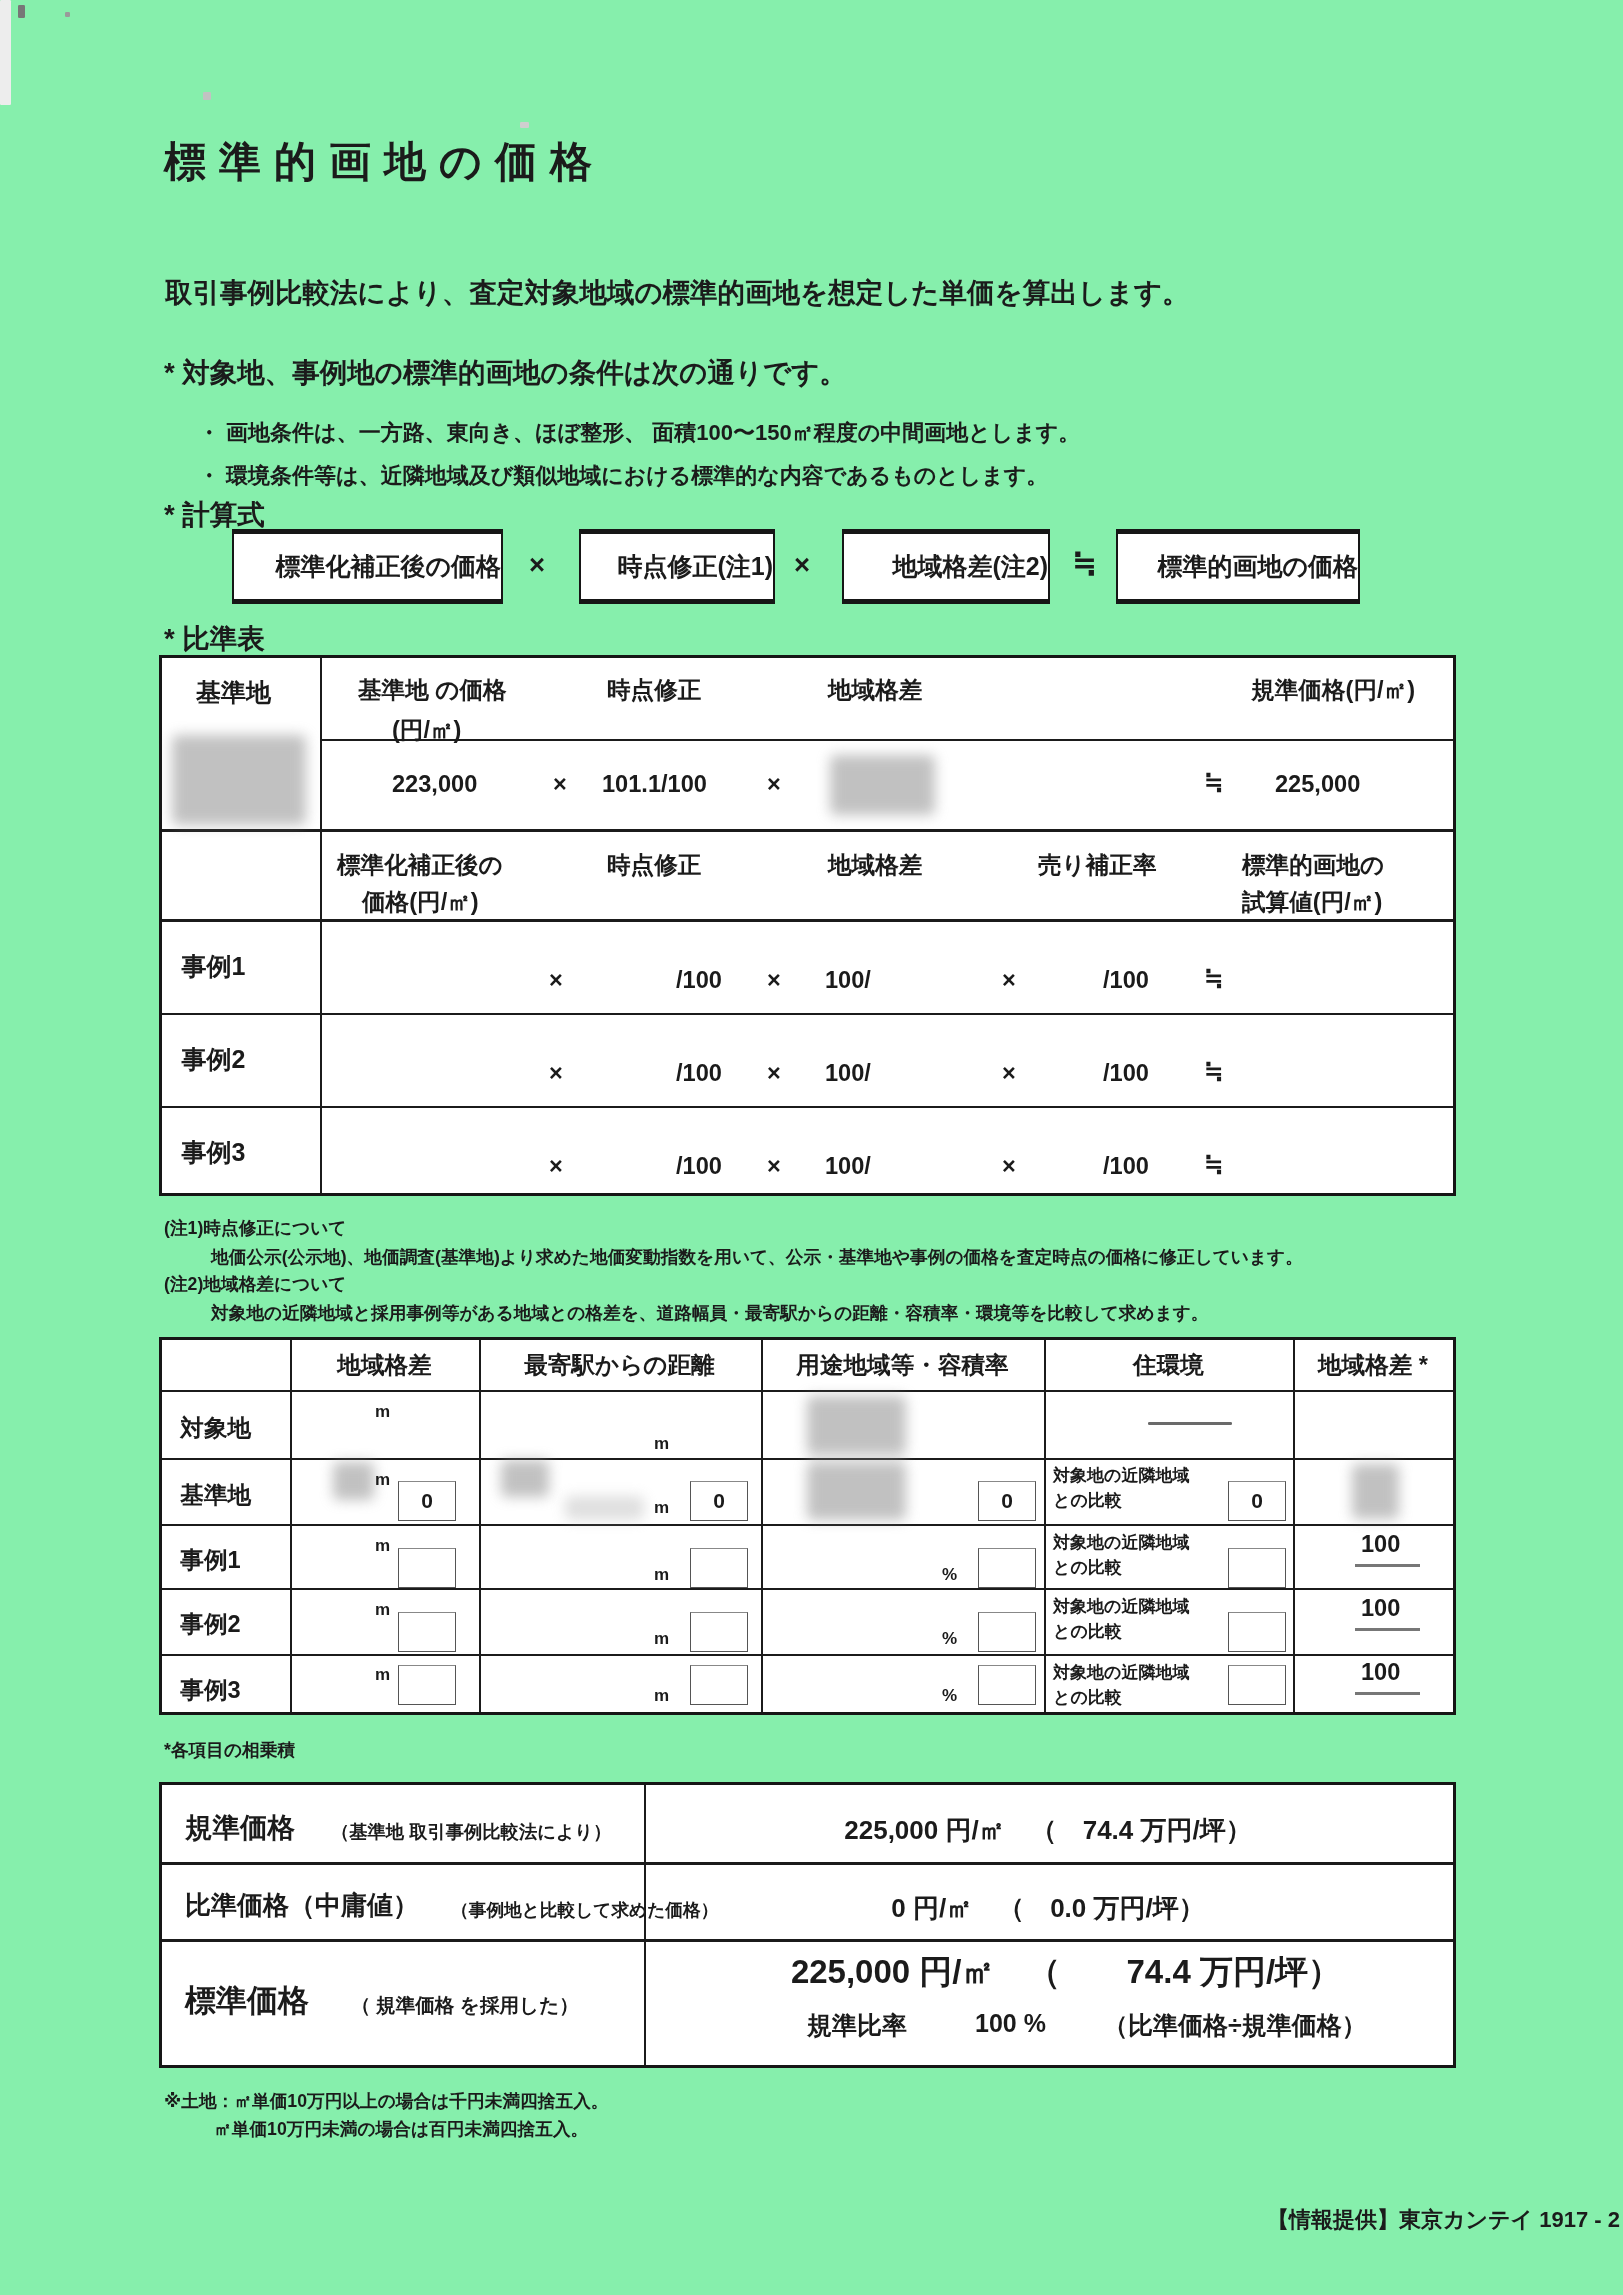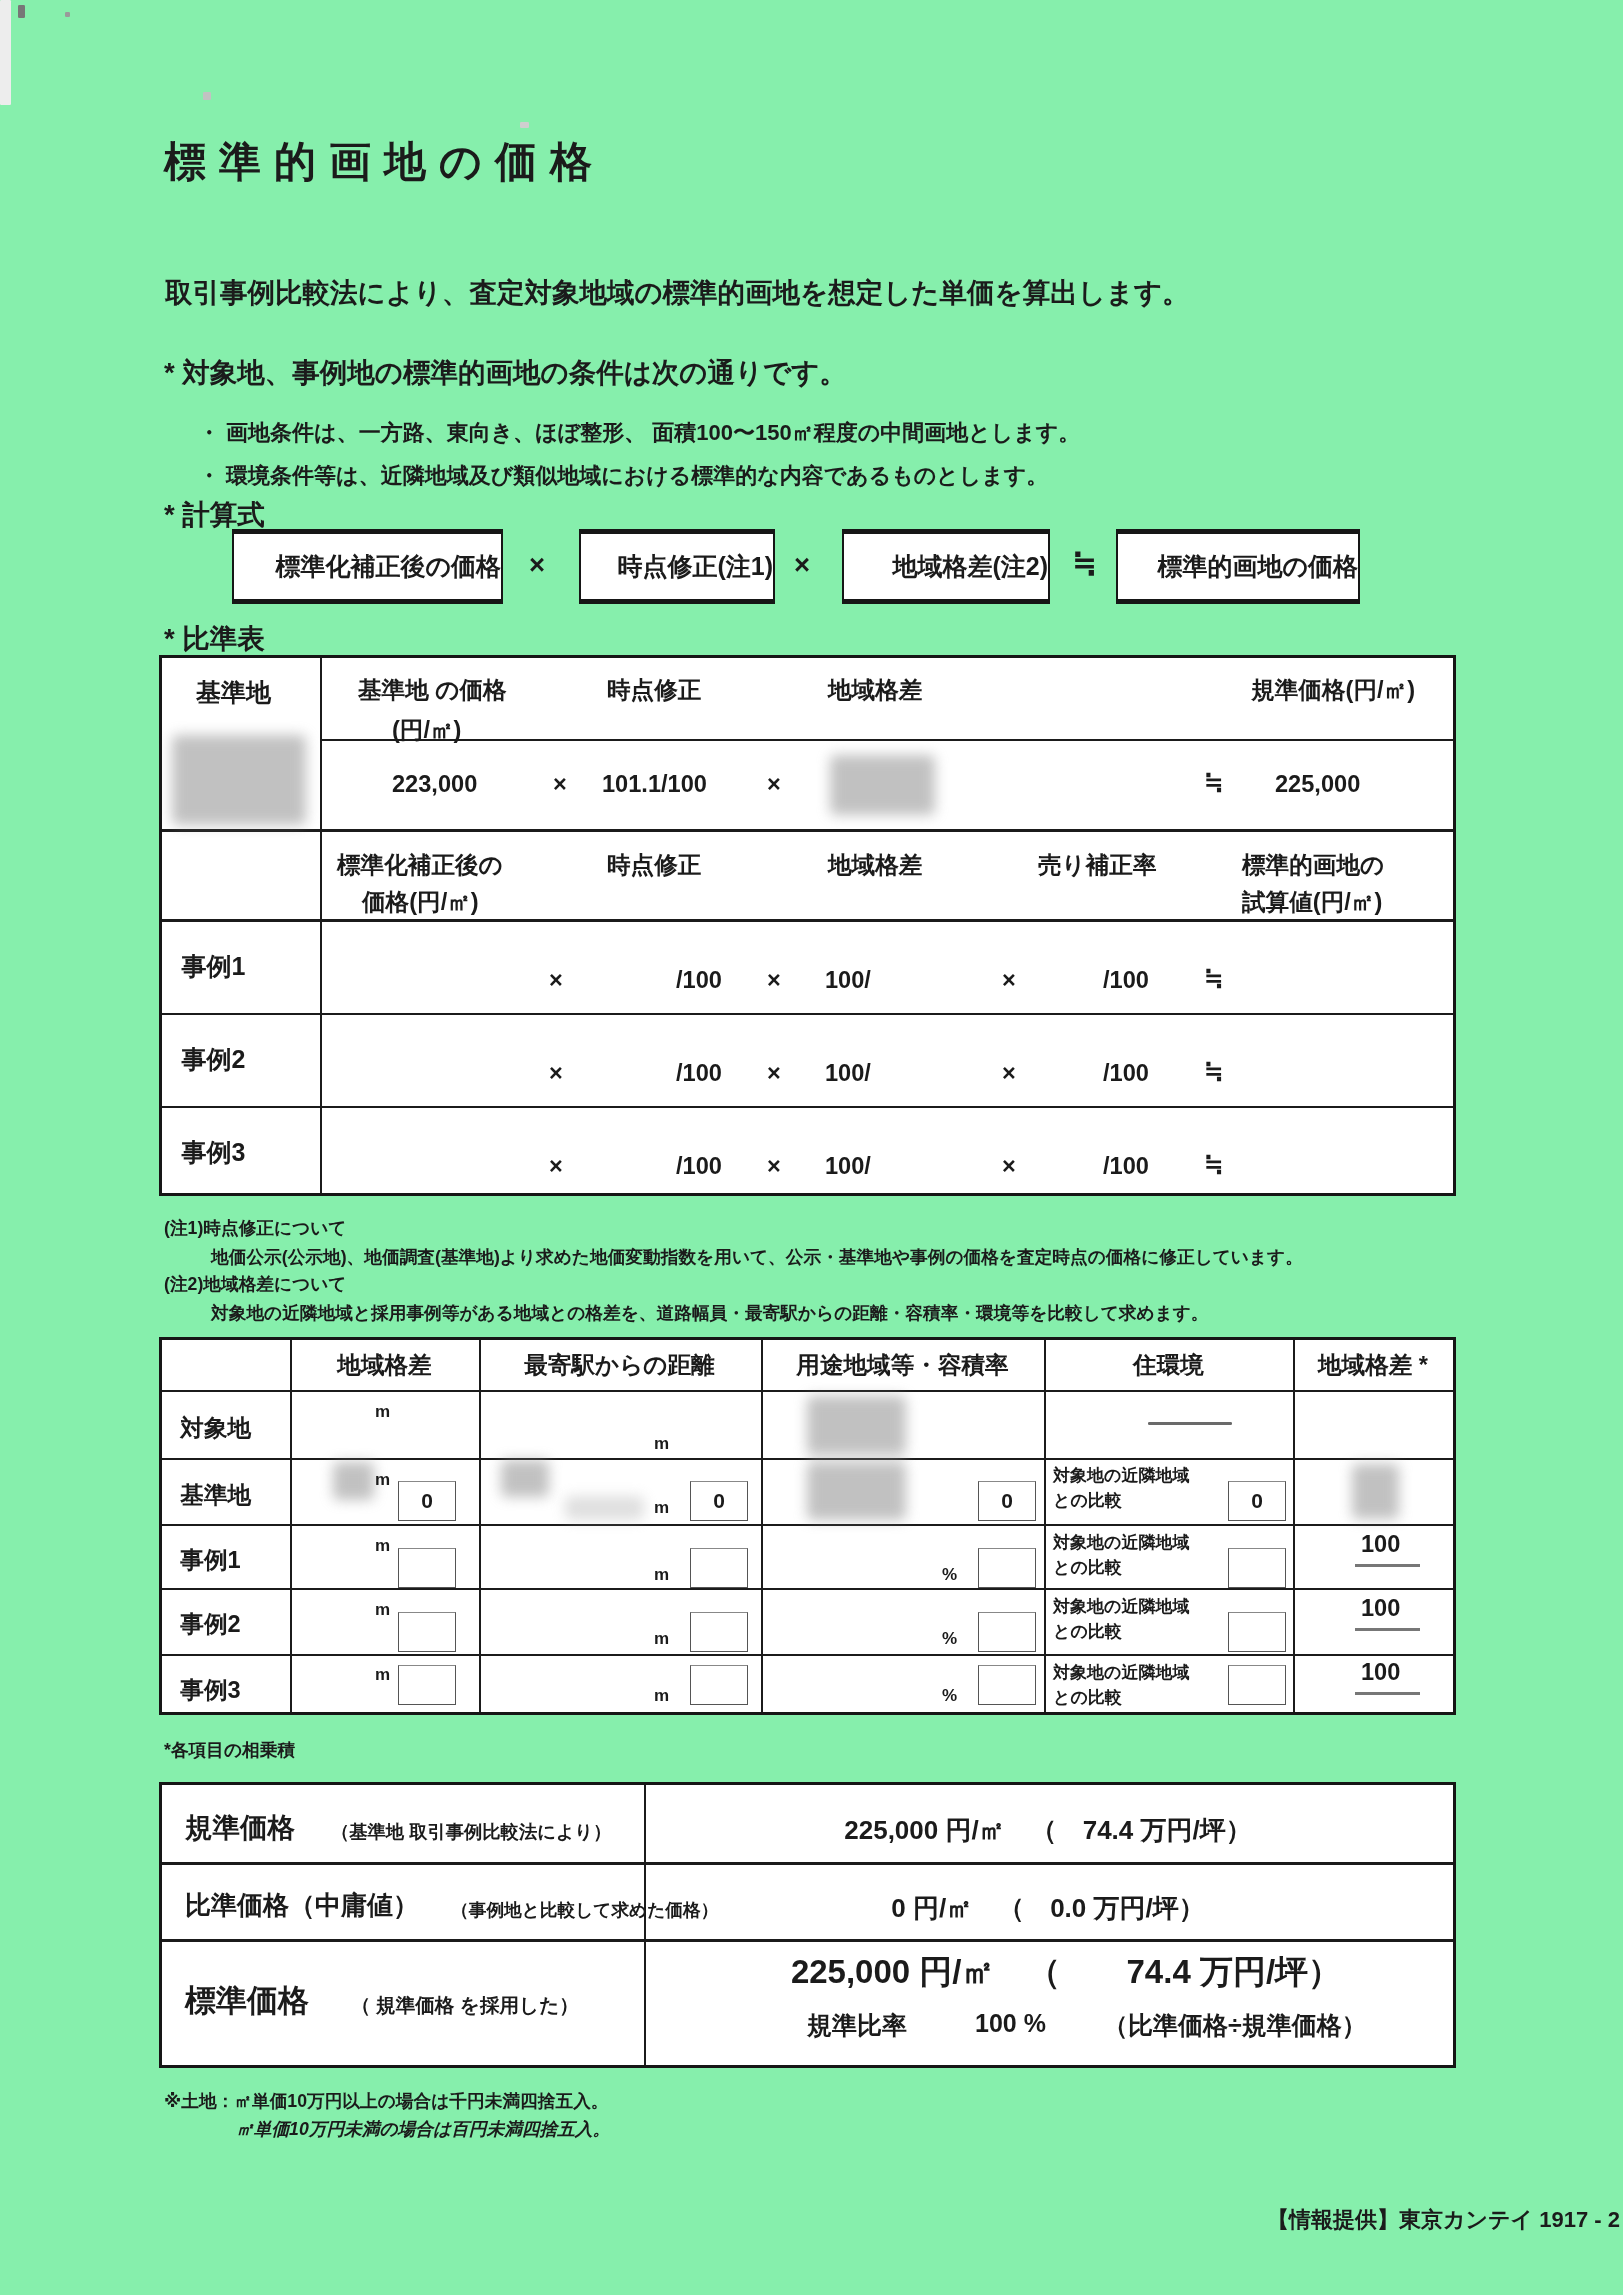--- a/index.html
+++ b/index.html
@@ -244,17 +244,17 @@
 
     <div class="abs" style="left:23px;top:195px;font-size:31px;font-weight:bold;">標準価格</div>
     <div class="abs" style="left:189px;top:207px;font-size:19.6px;font-weight:bold;">（ 規準価格 を採用した）</div>
     <div class="abs" style="left:517px;top:165px;width:774px;text-align:center;font-size:33px;font-weight:bold;">225,000 円/㎡　（　　74.4 万円/坪）</div>
     <div class="abs" style="left:645px;top:224px;font-size:25px;font-weight:bold;">規準比率</div>
     <div class="abs" style="left:813px;top:224px;font-size:25px;font-weight:bold;">100 %</div>
     <div class="abs" style="left:941px;top:224px;font-size:25px;font-weight:bold;">（比準価格÷規準価格）</div>
   </div>
 
   <div class="abs small27" style="left:164px;top:2089px;">※土地：㎡単価10万円以上の場合は千円未満四捨五入。</div>
-  <div class="abs small27" style="left:236px;top:2117px;font-style:italic;">㎡単価10万円未満の場合は百円未満四捨五入。</div>
+  <div class="abs small27" style="left:214px;top:2117px;">㎡単価10万円未満の場合は百円未満四捨五入。</div>
 
   <div class="abs" style="left:1267px;top:2205px;font-size:22px;font-weight:bold;">【情報提供】東京カンテイ 1917 - 2</div>
 </div>
 
 
 </body></html>

